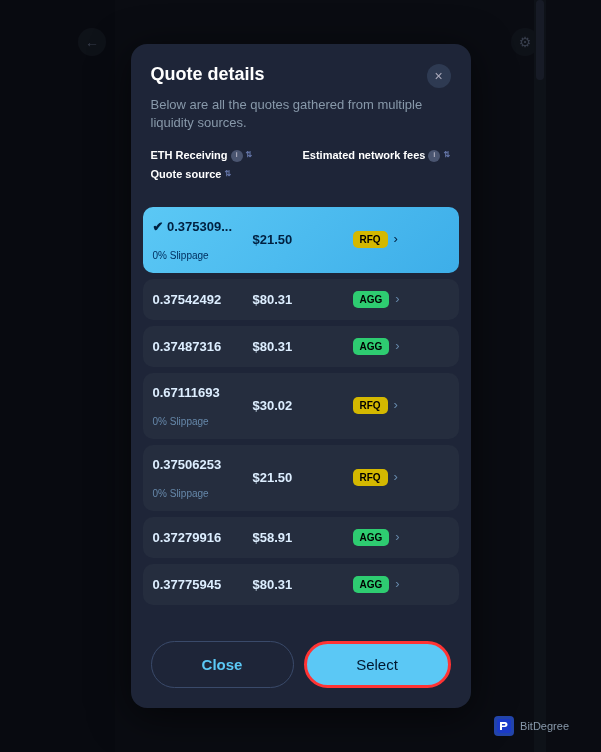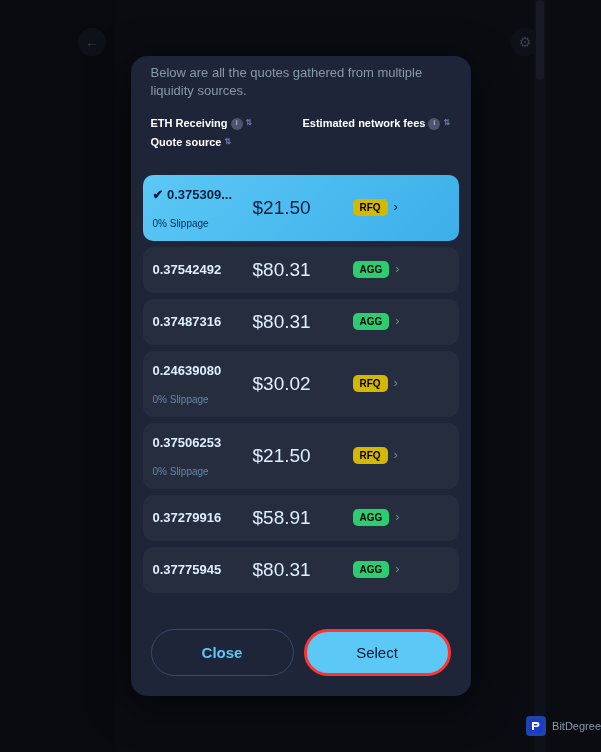--- a/index.html
+++ b/index.html
@@ -234,21 +234,22 @@
 
     .quote-row.selected .quote-slippage {
       color: #003060;
     }
 
     .quote-row.normal .quote-slippage {
       color: #6688aa;
     }
 
     .quote-fee {
-      font-size: 19px;
+      font-size: 13px;
+      font-weight: bold;
     }
 
     .quote-row.selected .quote-fee {
       color: #002040;
     }
 
     .quote-row.normal .quote-fee {
       color: #ddeeff;
     }
 
@@ -318,21 +319,21 @@
       color: #001830;
       font-size: 15px;
       font-weight: 400;
       cursor: pointer;
     }
 
     
     .bitdegree-logo {
       position: absolute;
       bottom: 16px;
-      right: 0;
+      right: 32px;
       display: flex;
       align-items: center;
       gap: 6px;
       font-size: 11px;
       color: #8899aa;
     }
 
     .bd-icon {
       width: 20px;
       height: 20px;
@@ -354,20 +355,24 @@
 <div class="bg-sidebar"></div>
 <div class="bg-back-btn">←</div>
 <div class="bg-gear-btn">⚙</div>
 <div class="scrollbar">
   <div class="scrollbar-thumb"></div>
 </div>
 
 <div class="modal-overlay">
   <div class="modal">
 
+    <div class="modal-header">
+      <span class="modal-title">Quote details</span>
+      <button class="modal-close">×</button>
+    </div>
 
     <div class="modal-subtitle">Below are all the quotes gathered from multiple liquidity sources.</div>
 
     <div class="table-header">
       <div class="col-header">
         <span>ETH Receiving</span>
         <span class="info-icon">i</span>
         <span class="sort-icon">⇅</span>
       </div>
       <div class="col-header">
@@ -412,21 +417,21 @@
 
       </div>
       <div class="quote-fee">$80.31</div>
       <div class="quote-source-cell">
         <span class="badge badge-agg">AGG</span>
         <span class="chevron">›</span>
       </div>
     </div>
         <div class="quote-row normal">
       <div>
-        <div class="quote-value">0.24639080</div>
+        <div class="quote-value">0.67111693</div>
         <div class="quote-slippage">0% Slippage</div>
       </div>
       <div class="quote-fee">$30.02</div>
       <div class="quote-source-cell">
         <span class="badge badge-rfq">RFQ</span>
         <span class="chevron">›</span>
       </div>
     </div>
         <div class="quote-row normal">
       <div>

